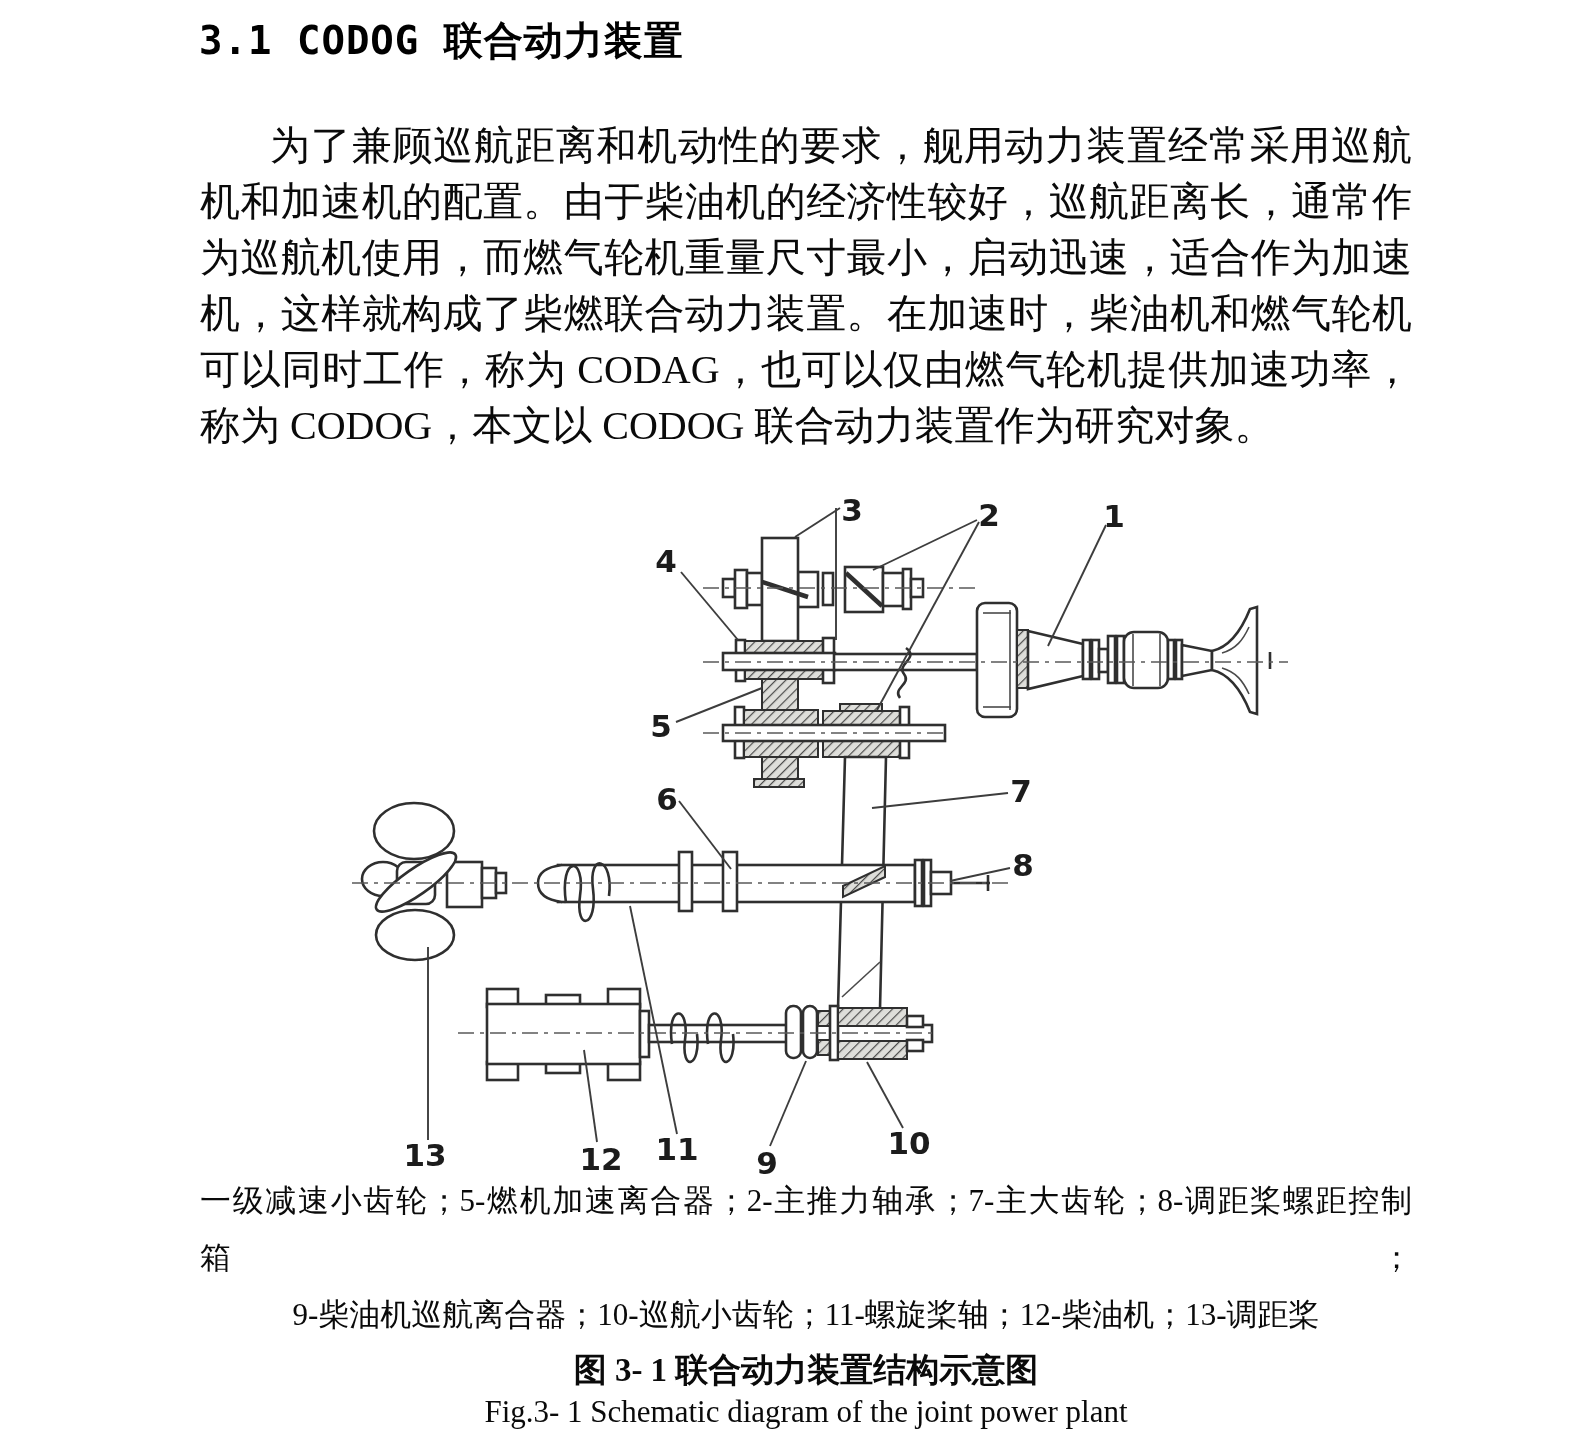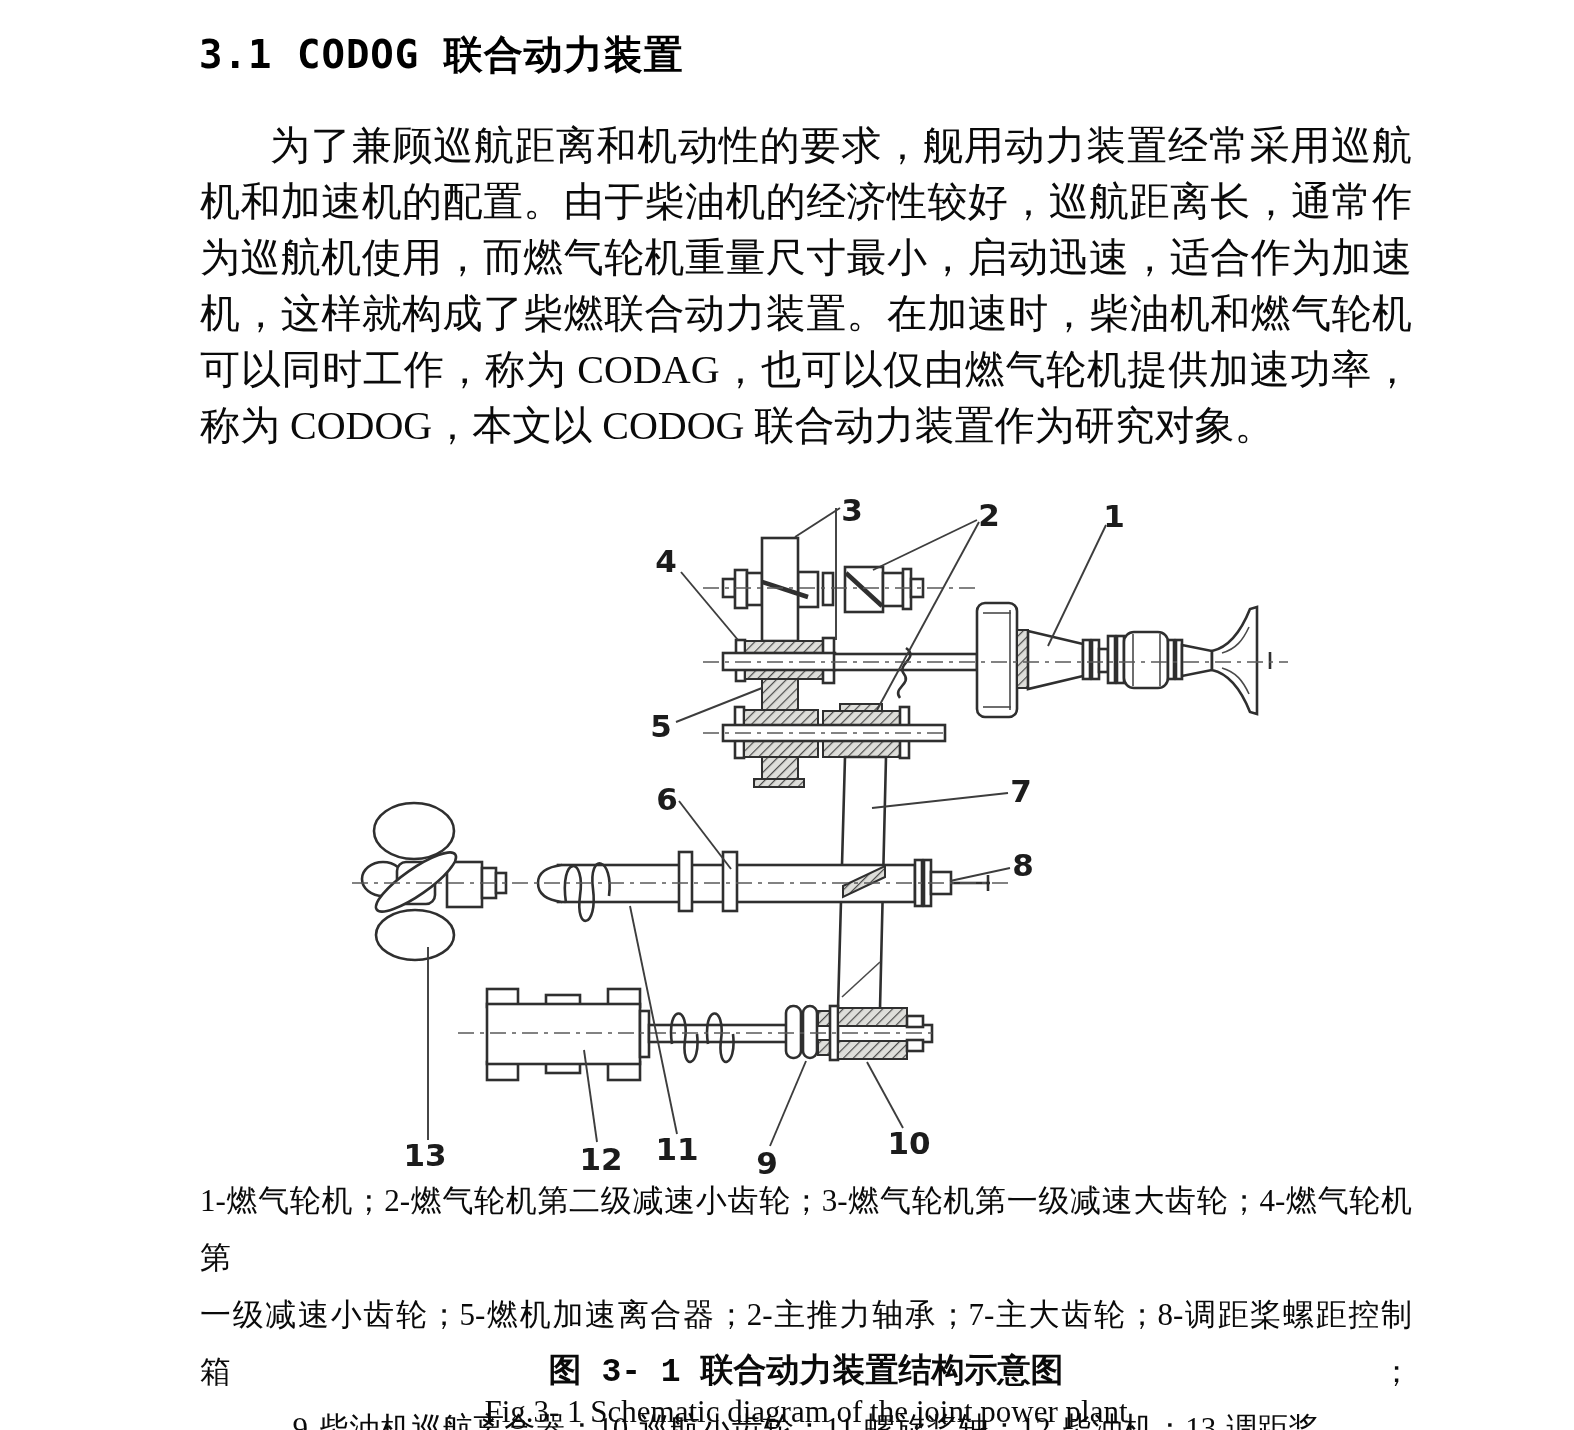--- a/index.html
+++ b/index.html
@@ -1,32 +1,32 @@
 <!DOCTYPE html>
 <html><head>
 <meta charset="utf-8">
 <style>
   html,body{margin:0;padding:0;background:#ffffff;}
   #page{position:relative;width:1574px;height:1430px;background:#ffffff;overflow:hidden;
         font-family:"Liberation Serif","DejaVu Serif",serif;color:#111;}
-  .heading{position:absolute;left:199px;top:28px;width:1220px;
+  .heading{position:absolute;left:199px;top:14px;width:1220px;
            font-family:"DejaVu Sans Mono","DejaVu Sans",monospace;
            font-weight:700;font-size:39px;letter-spacing:1px;color:#000;}
   .para{position:absolute;left:200px;top:118px;width:1212px;
         font-size:40px;line-height:56px;text-align:justify;text-indent:70px;
         font-family:"Liberation Serif","DejaVu Serif",serif;color:#0a0a0a;}
   .figure-wrap{position:absolute;left:0;top:0;width:1574px;height:1430px;}
   .legend{position:absolute;left:200px;top:1172px;width:1212px;
           font-size:31px;line-height:57px;color:#0a0a0a;
           font-family:"Liberation Serif","DejaVu Serif",serif;}
   .legend-line{text-align:justify;text-align-last:justify;}
   .legend-center{text-align:center;text-align-last:center;}
   .cap-zh{position:absolute;left:200px;top:1348px;width:1212px;text-align:center;
           font-size:33px;font-weight:600;color:#0a0a0a;
-          font-family:Liberation Mono, monospace;}
+          font-family:Liberation Serif, serif;}
   .cap-en{position:absolute;left:200px;top:1394px;width:1212px;text-align:center;
           font-size:31px;color:#0a0a0a;
           font-family:Liberation Serif, serif;}
   svg .ln{stroke:#2f2f2f;stroke-width:2.6;fill:none;}
   svg .fw{stroke:#2f2f2f;stroke-width:2.6;fill:#ffffff;}
   svg .fh{stroke:#2f2f2f;stroke-width:2;fill:url(#hatch);}
   svg .thin{stroke:#4a4a4a;stroke-width:1.6;fill:none;}
   svg .leader{stroke:#3d3d3d;stroke-width:1.9;fill:none;}
   svg .cl{stroke:#5a5a5a;stroke-width:1.7;fill:none;stroke-dasharray:16 6 4 6;}
   svg .diag{stroke:#2f2f2f;stroke-width:4.5;fill:none;}
@@ -203,21 +203,20 @@
         <text x="767" y="1174">9</text>
         <text x="909" y="1154">10</text>
         <text x="677" y="1160">11</text>
         <text x="601" y="1170">12</text>
         <text x="425" y="1166">13</text>
       </g>
     </svg>
   </div>
 
   <div class="legend">
-    <div class="legend-line">1-燃气轮机；2-燃气轮机第二级减速小齿轮；3-燃气轮机第一级减速大齿轮；4-燃气轮机第</div>
     <div class="legend-line">一级减速小齿轮；5-燃机加速离合器；2-主推力轴承；7-主大齿轮；8-调距桨螺距控制箱；</div>
     <div class="legend-center">9-柴油机巡航离合器；10-巡航小齿轮；11-螺旋桨轴；12-柴油机；13-调距桨</div>
   </div>
 
   <div class="cap-zh">图 3- 1 联合动力装置结构示意图</div>
   <div class="cap-en">Fig.3- 1 Schematic diagram of the joint power plant</div>
 
 </div>
 
 </body></html>

